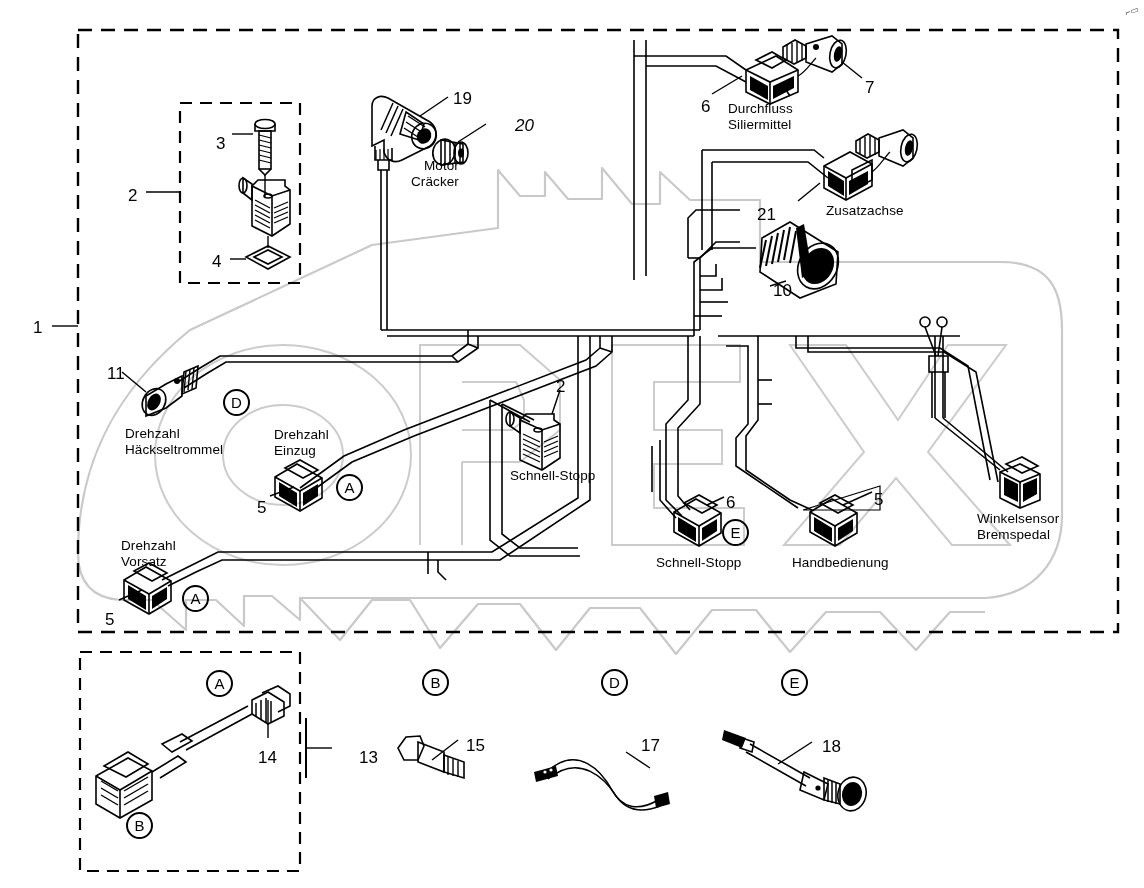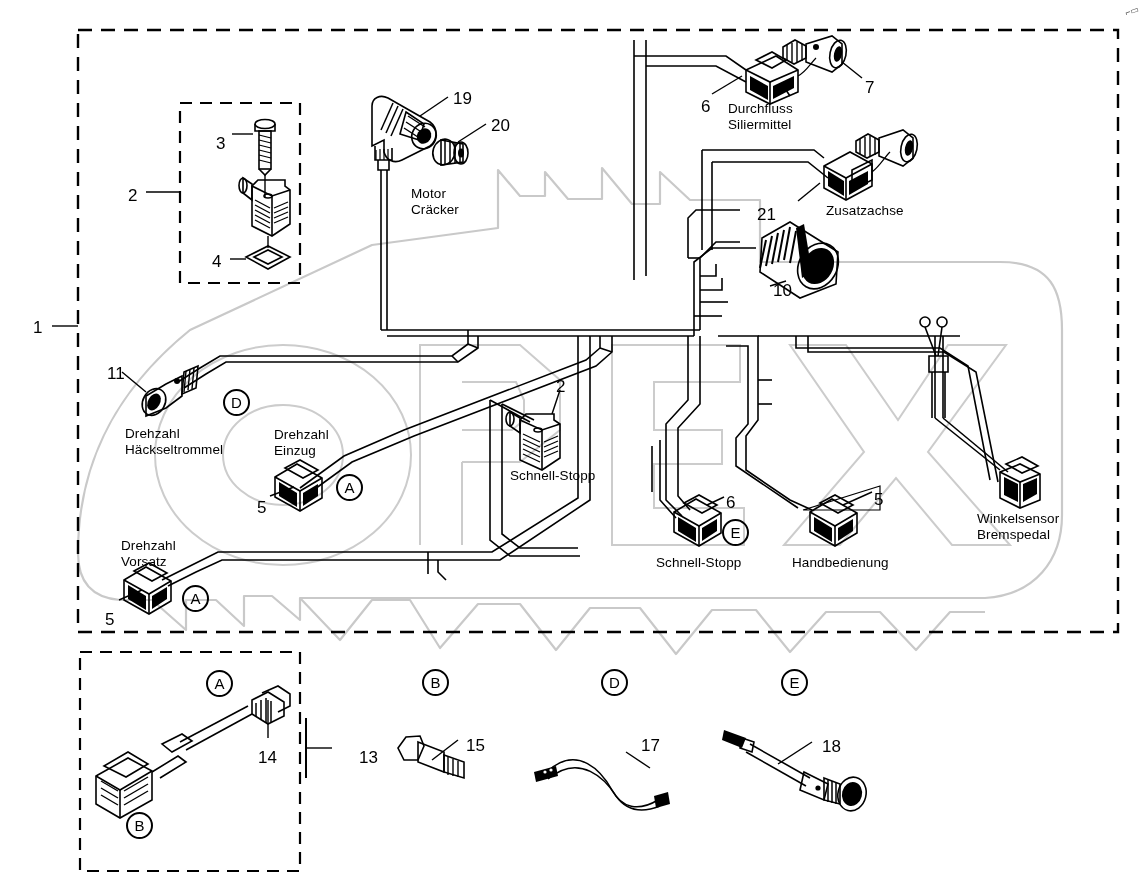--- a/index.html
+++ b/index.html
@@ -509,39 +509,39 @@
       <path class="lead" d="M778 764 L812 742"></path>
     </g>
   </svg>
 
   <div id="callout-layer">
       <div class="lbl num" style="left: 33px; top: 318px;">1</div>
       <div class="lbl num" style="left: 128px; top: 186px;">2</div>
       <div class="lbl num" style="left: 216px; top: 134px;">3</div>
       <div class="lbl num" style="left: 212px; top: 252px;">4</div>
       <div class="lbl num" style="left: 453px; top: 89px;">19</div>
-      <div class="lbl num" style="left: 491px; top: 116px;">20</div>
+      <div class="lbl num" style="left: 515px; top: 116px; font-style: italic;">20</div>
       <div class="lbl num" style="left: 701px; top: 97px;">6</div>
       <div class="lbl num" style="left: 865px; top: 78px;">7</div>
       <div class="lbl num" style="left: 757px; top: 205px;">21</div>
       <div class="lbl num" style="left: 753px; top: 281px; margin-left: 20px;">10</div>
       <div class="lbl num" style="left: 107px; top: 364px;">11</div>
       <div class="lbl num" style="left: 556px; top: 377px;">2</div>
       <div class="lbl num" style="left: 257px; top: 498px;">5</div>
       <div class="lbl num" style="left: 105px; top: 610px;">5</div>
       <div class="lbl num" style="left: 726px; top: 493px;">6</div>
       <div class="lbl num" style="left: 874px; top: 490px;">5</div>
       <div class="lbl num" style="left: 343px; top: 748px; margin-left: 16px;">13</div>
       <div class="lbl num" style="left: 258px; top: 748px;">14</div>
       <div class="lbl num" style="left: 466px; top: 736px;">15</div>
       <div class="lbl num" style="left: 641px; top: 736px;">17</div>
       <div class="lbl num" style="left: 822px; top: 737px;">18</div>
     </div>
   <div id="name-layer">
-      <div class="lbl name" style="left: 411px; top: 186px;">Motor
+      <div class="lbl name" style="left: 411px; top: 158px; text-align: right;">Motor
 Cräcker</div>
       <div class="lbl name" style="left: 728px; top: 101px;">Durchfluss
 Siliermittel</div>
       <div class="lbl name" style="left: 826px; top: 203px; text-align: right;">Zusatzachse</div>
       <div class="lbl name" style="left: 125px; top: 426px;">Drehzahl
 Häckseltrommel</div>
       <div class="lbl name" style="left: 274px; top: 427px;">Drehzahl
 Einzug</div>
       <div class="lbl name" style="left: 121px; top: 538px;">Drehzahl
 Vorsatz</div>

